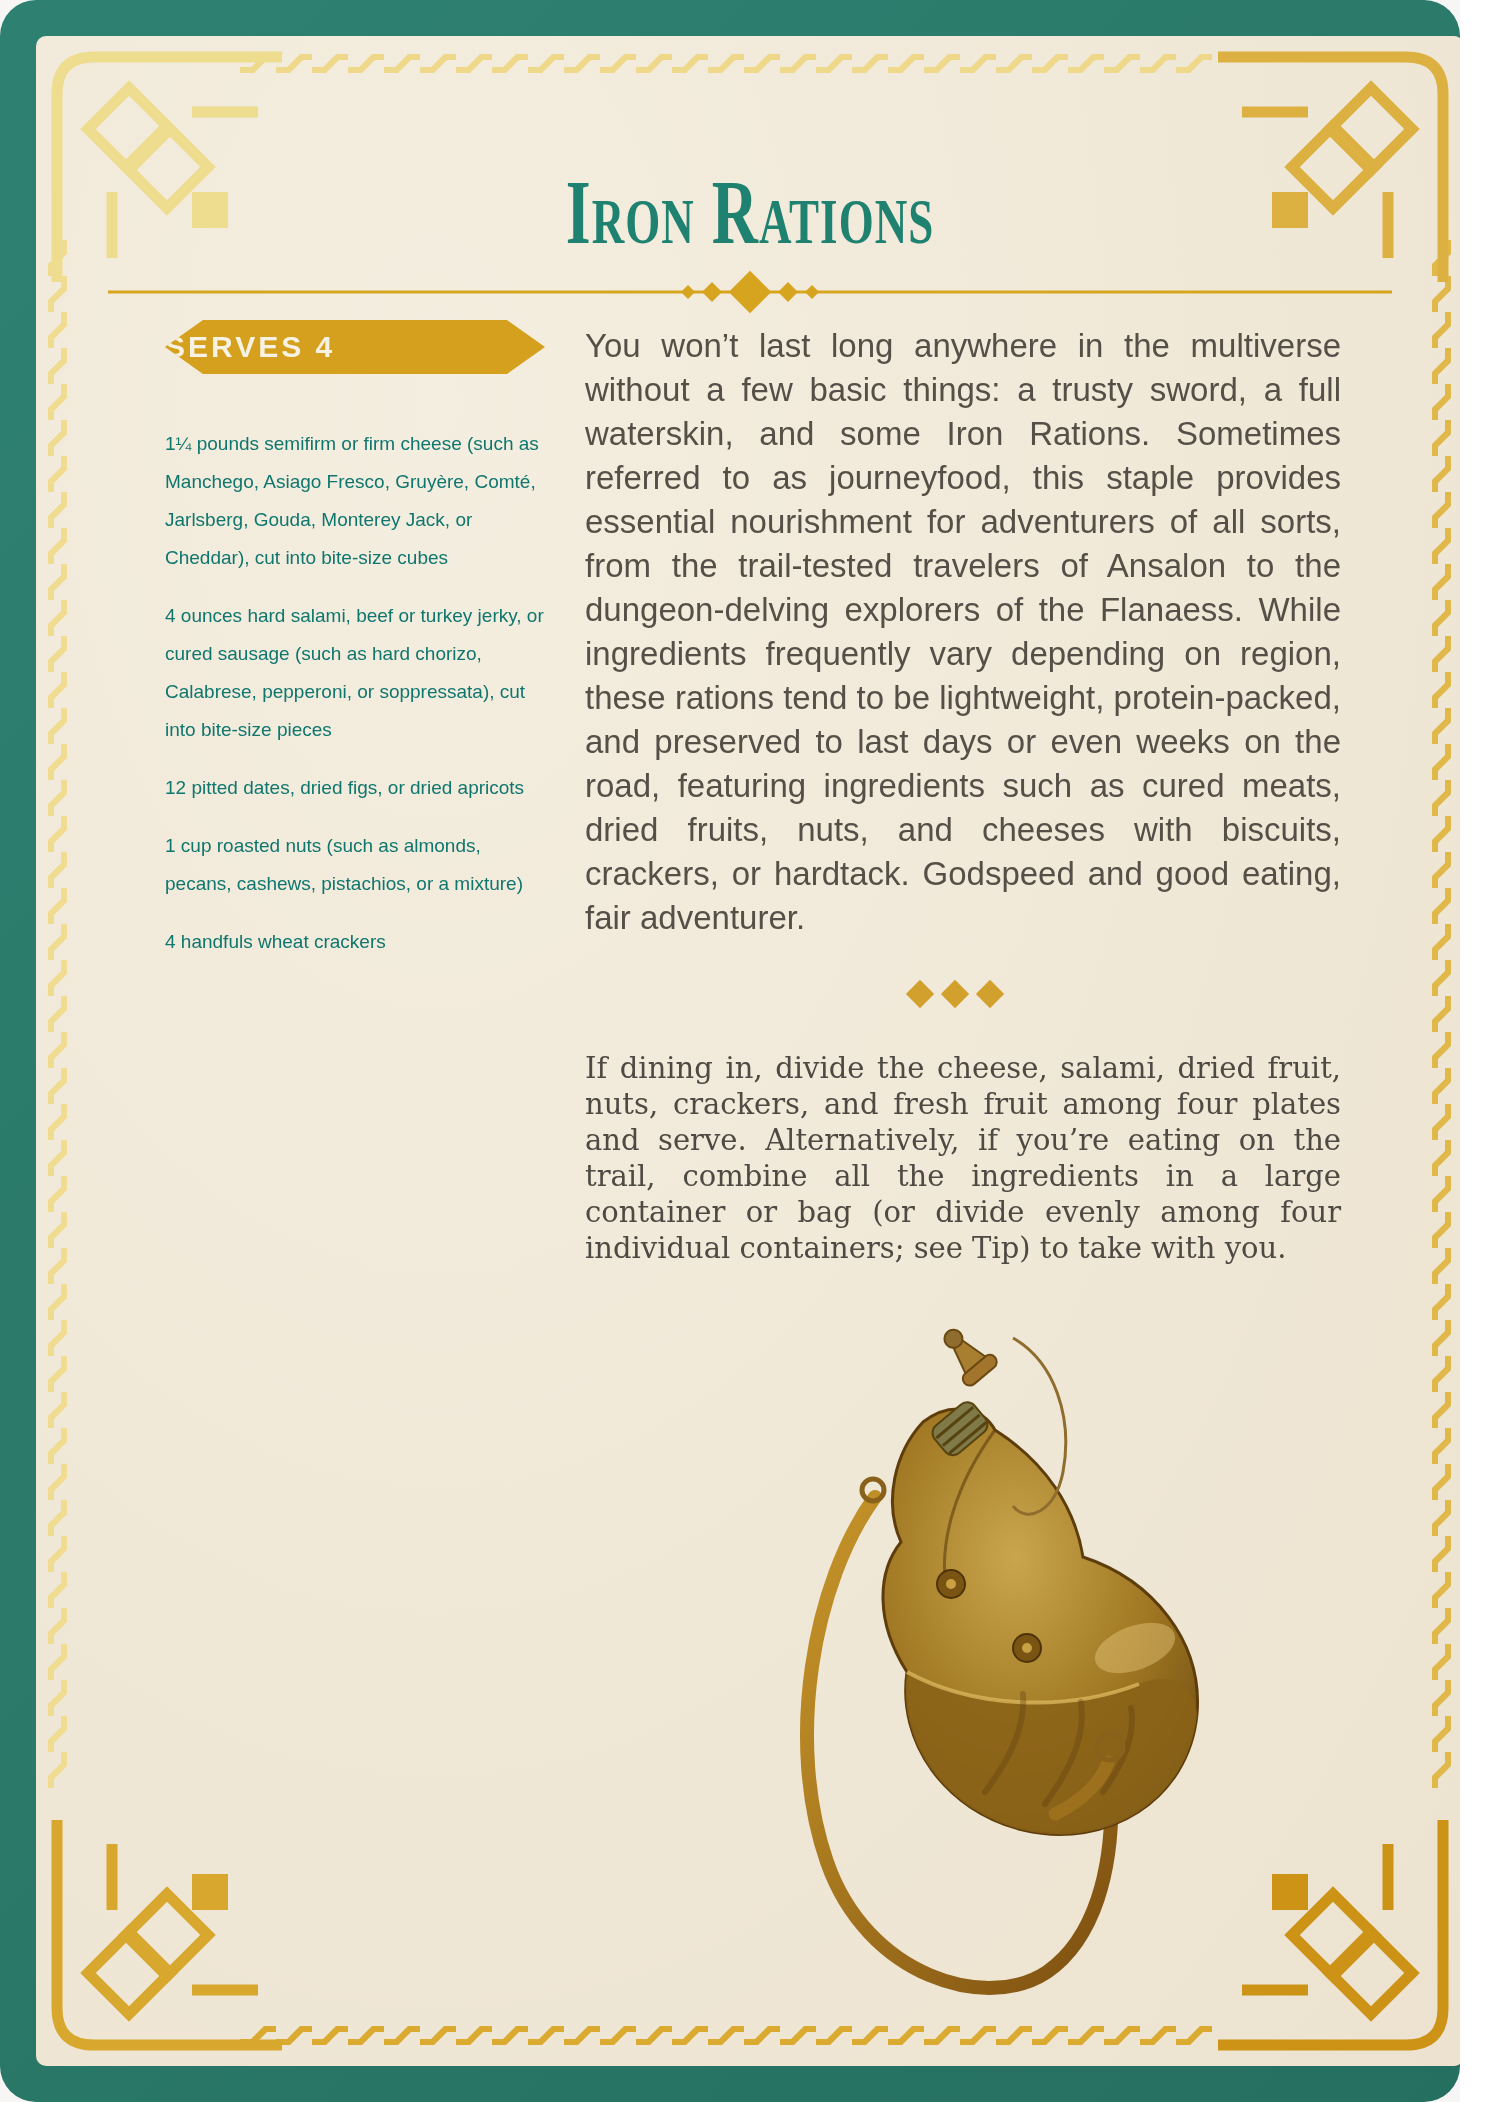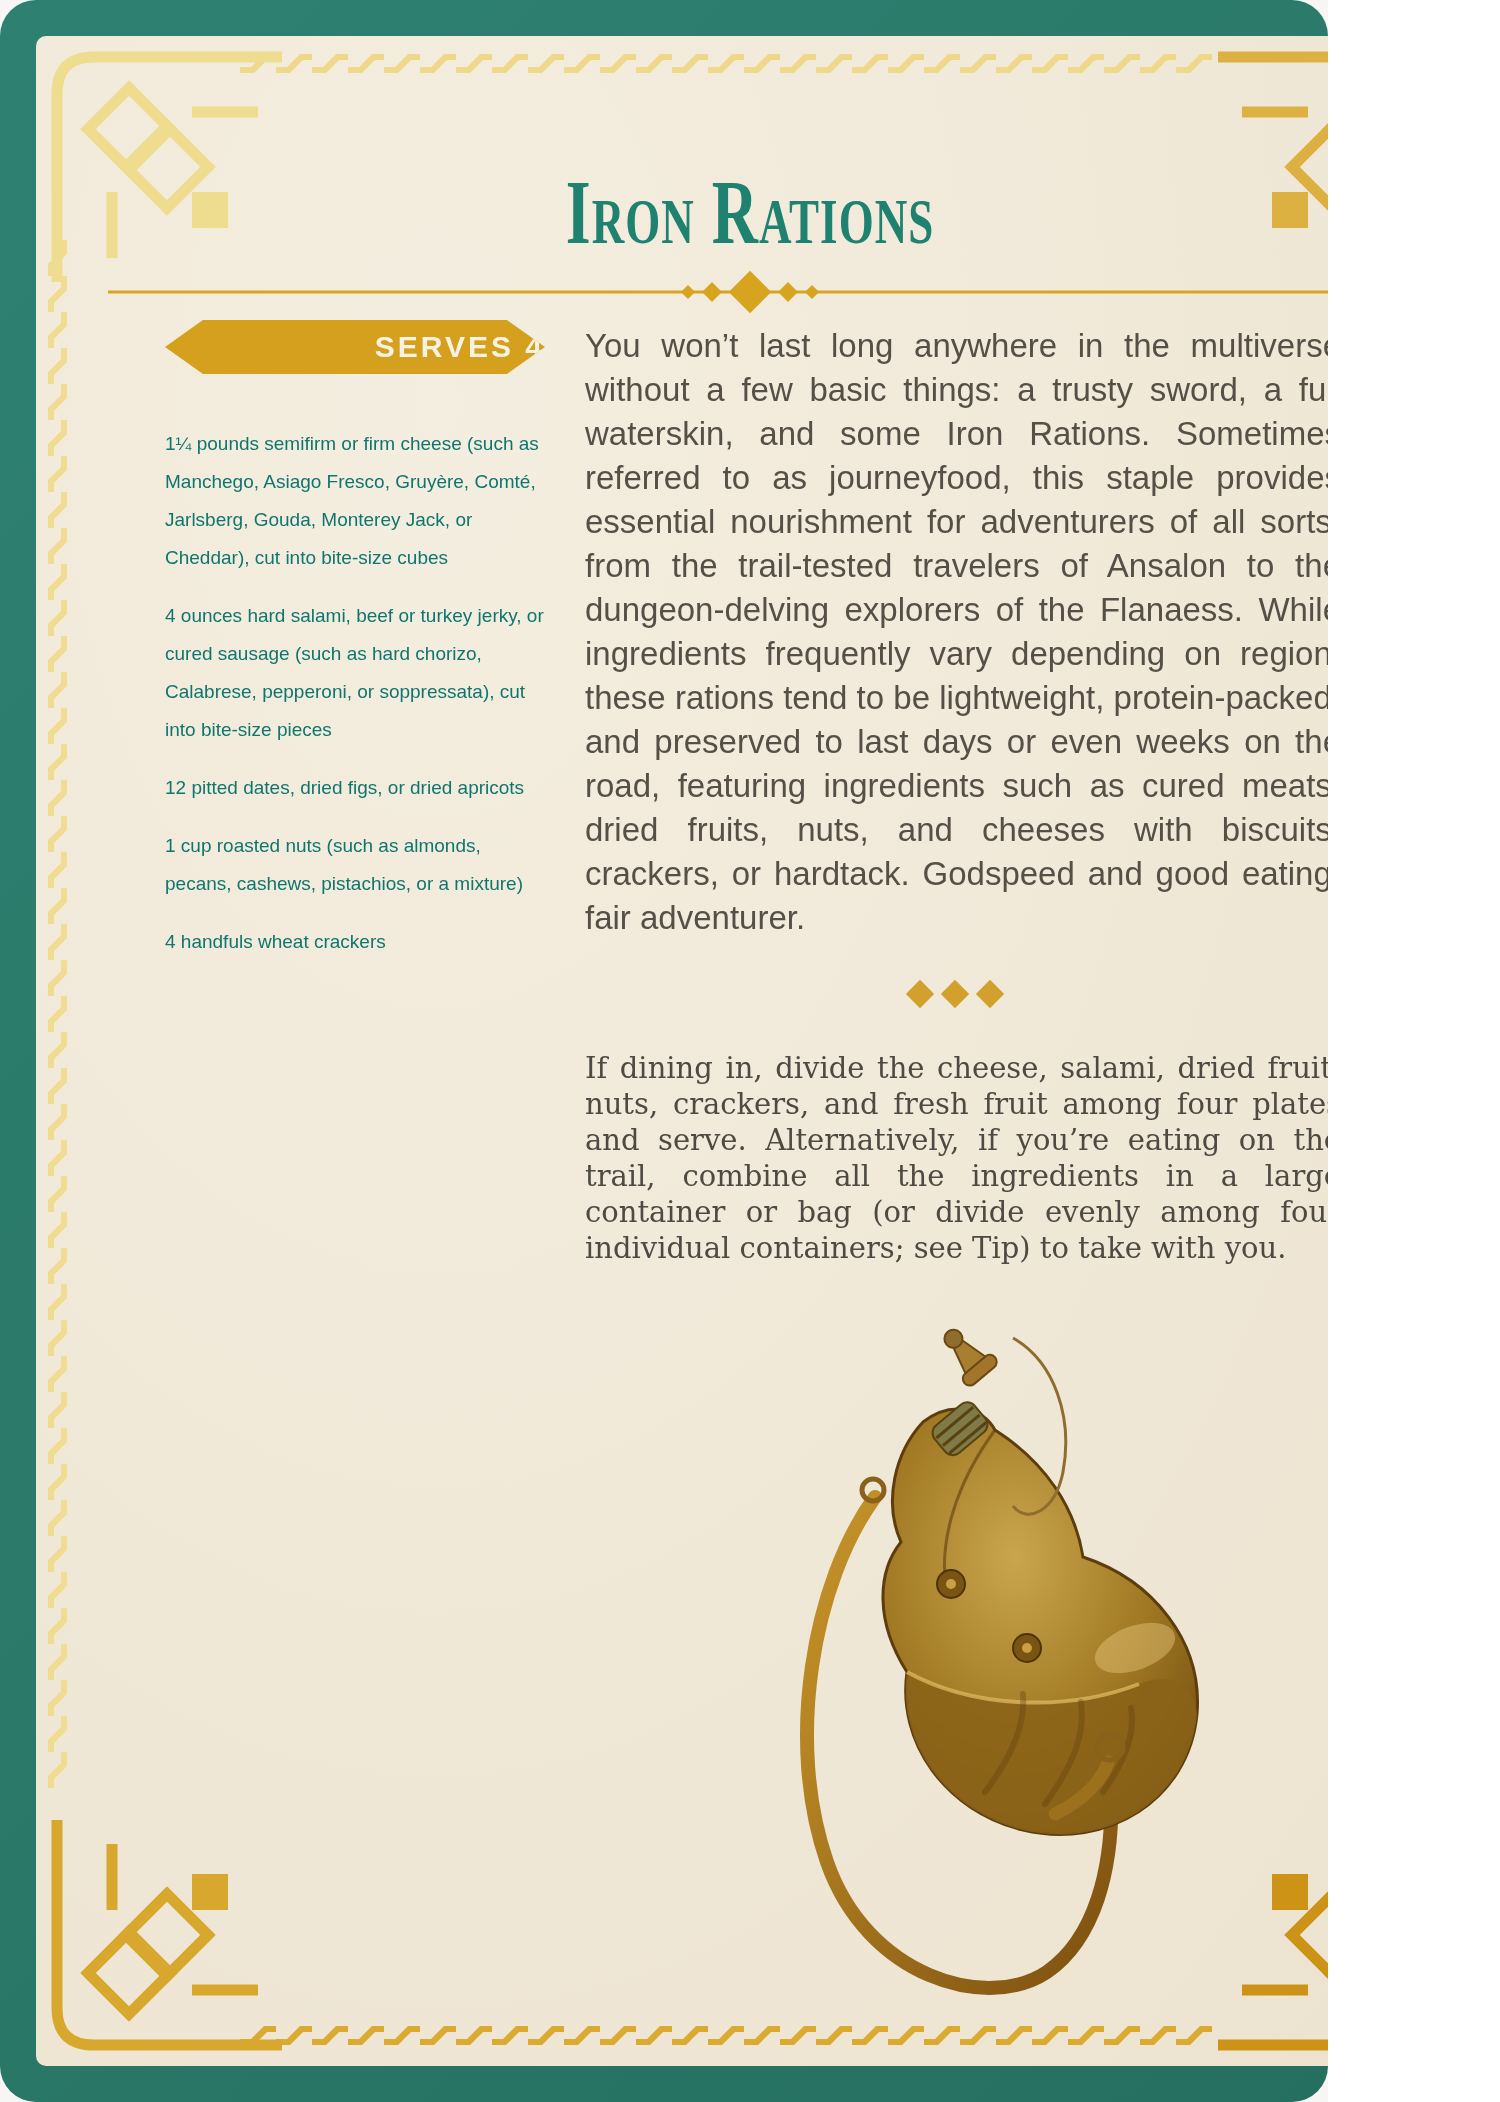--- a/index.html
+++ b/index.html
@@ -1,29 +1,29 @@
 <!DOCTYPE html>
 <html><head>
 <meta charset="utf-8">
 <style>
   html,body{margin:0;padding:0;}
-  .stage{position:relative;width:1328px;height:2102px;background:#f7f6f4;overflow:hidden;
+  .stage{position:relative;width:1460px;height:2102px;background:#f7f6f4;overflow:hidden;
          font-family:"Liberation Sans",sans-serif;}
   .frame{position:absolute;inset:0;background:linear-gradient(135deg,#2e8171 0%,#2a7868 55%,#256f60 100%);
          border-radius:36px;}
   .paper{position:absolute;left:36px;top:36px;width:1428px;height:2030px;border-radius:10px;
          background:radial-gradient(ellipse at 28% 18%,#f4eee0 0%,#f0e8d7 55%,#ece2cf 100%);}
   .deco{position:absolute;left:0;top:0;pointer-events:none;}
   .title{position:absolute;left:0;top:168px;width:1500px;margin:0;text-align:center;
          font-family:"Liberation Serif",serif;font-weight:700;font-variant:small-caps;
          font-size:64px;line-height:64px;color:#1f8170;letter-spacing:1px;
          transform:scale(1,1.42);transform-origin:50% 0;}
   .serves{position:absolute;left:165px;top:320px;width:380px;height:54px;background:#d5a01d;
           clip-path:polygon(0 50%,10% 0,90% 0,100% 50%,90% 100%,10% 100%);
-          text-align:right;line-height:54px;font-size:30px;font-weight:700;
+          text-align:left;line-height:54px;font-size:30px;font-weight:700;
           letter-spacing:3px;color:#f8f2e4;}
   .left-col{position:absolute;left:165px;top:413px;width:385px;}
   .ing{margin:12px 0 20px;font-size:19px;line-height:38px;color:#0f766e;}
   .tip{margin:85px 0 0;font-size:27px;line-height:36px;color:#d89b25;}
   .tip-label{font-weight:700;color:#c97f1b;margin-right:8px;}
   .intro{position:absolute;left:585px;top:324px;width:756px;font-size:33px;line-height:44px;
          color:#564f47;text-align:justify;}
   .note{position:absolute;left:585px;top:1050px;width:756px;font-family:"DejaVu Serif",serif;
         font-size:29px;line-height:36px;color:#4e4a43;text-align:justify;}
   .waterskin{position:absolute;left:755px;top:1322px;}

